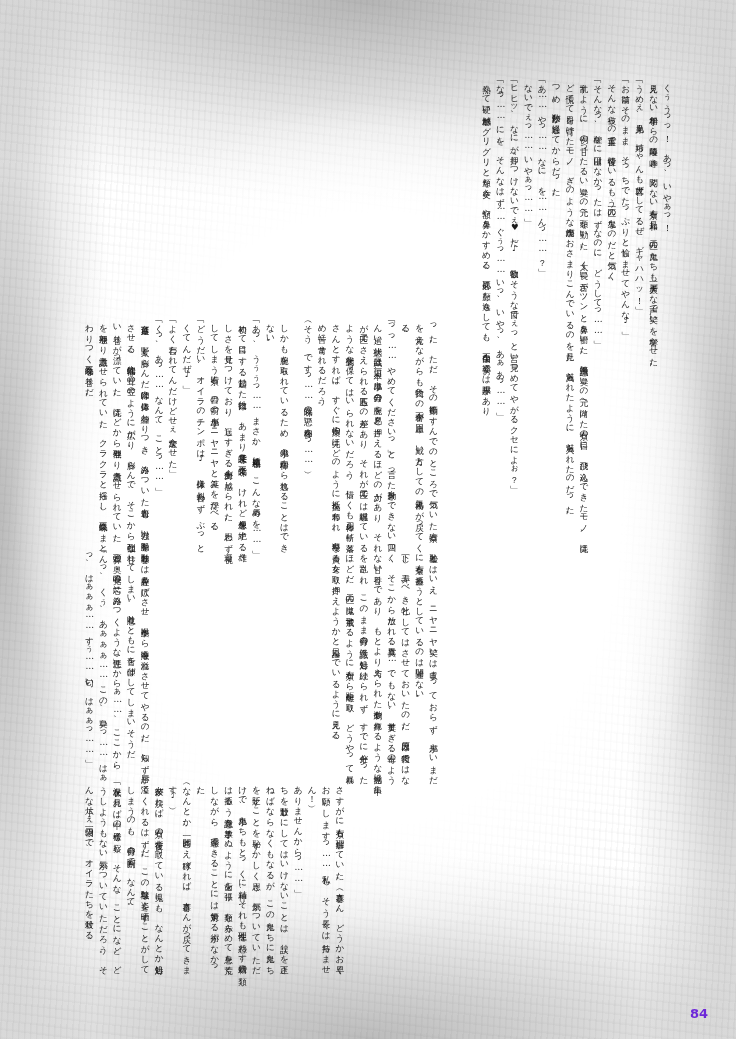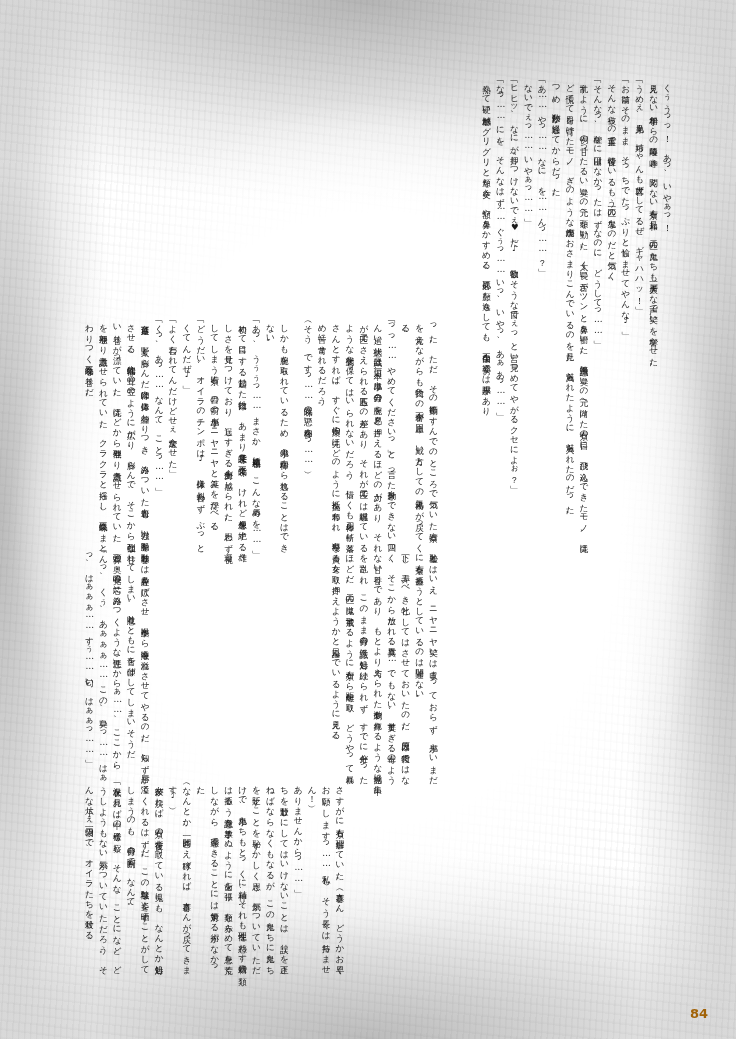--- a/index.html
+++ b/index.html
@@ -60,21 +60,21 @@
   #block-bot-left   { top: 548px; left: 82px;   height: 232px; }
   #block-bot-right  { top: 548px; right: 296px; height: 232px; }
   #block-bottom     { top: 780px; left: 82px;   height: 190px; }
 
   .page-number {
     position: absolute;
     right: 28px;
     bottom: 18px;
     font-size: 13px;
     font-weight: bold;
-    color: #a16207;
+    color: #6d28d9;
     font-family: "DejaVu Sans", "Liberation Sans", sans-serif;
   }
 </style>
 </head>
 <body>
 
 <div id="page">
 
   <div class="texture"></div>
   <div class="texture2"></div>

